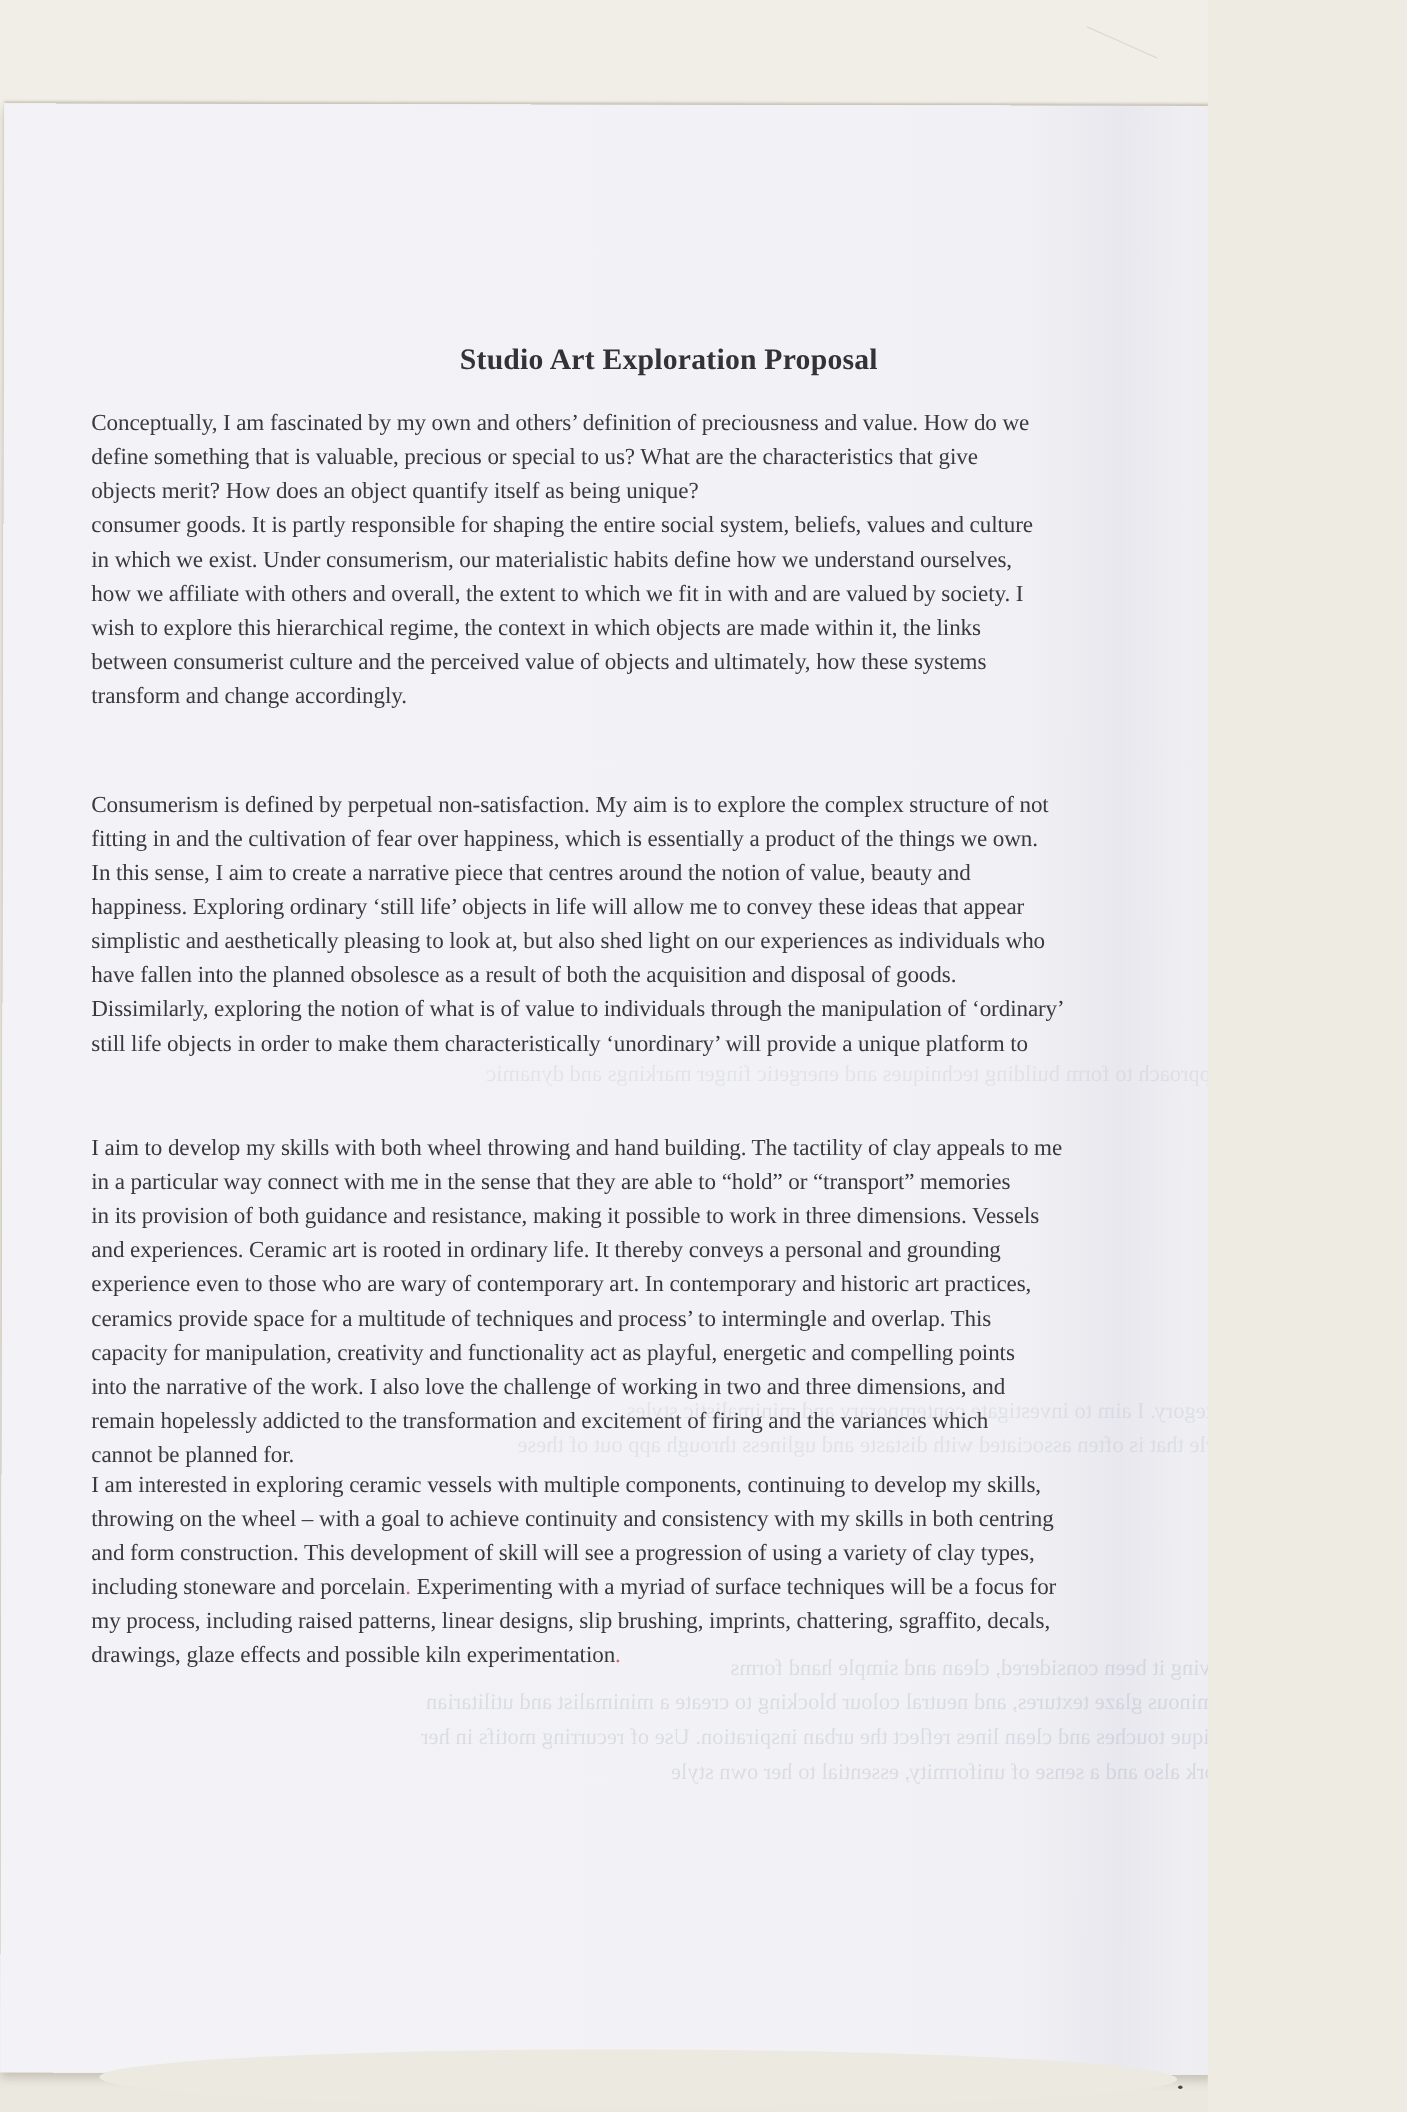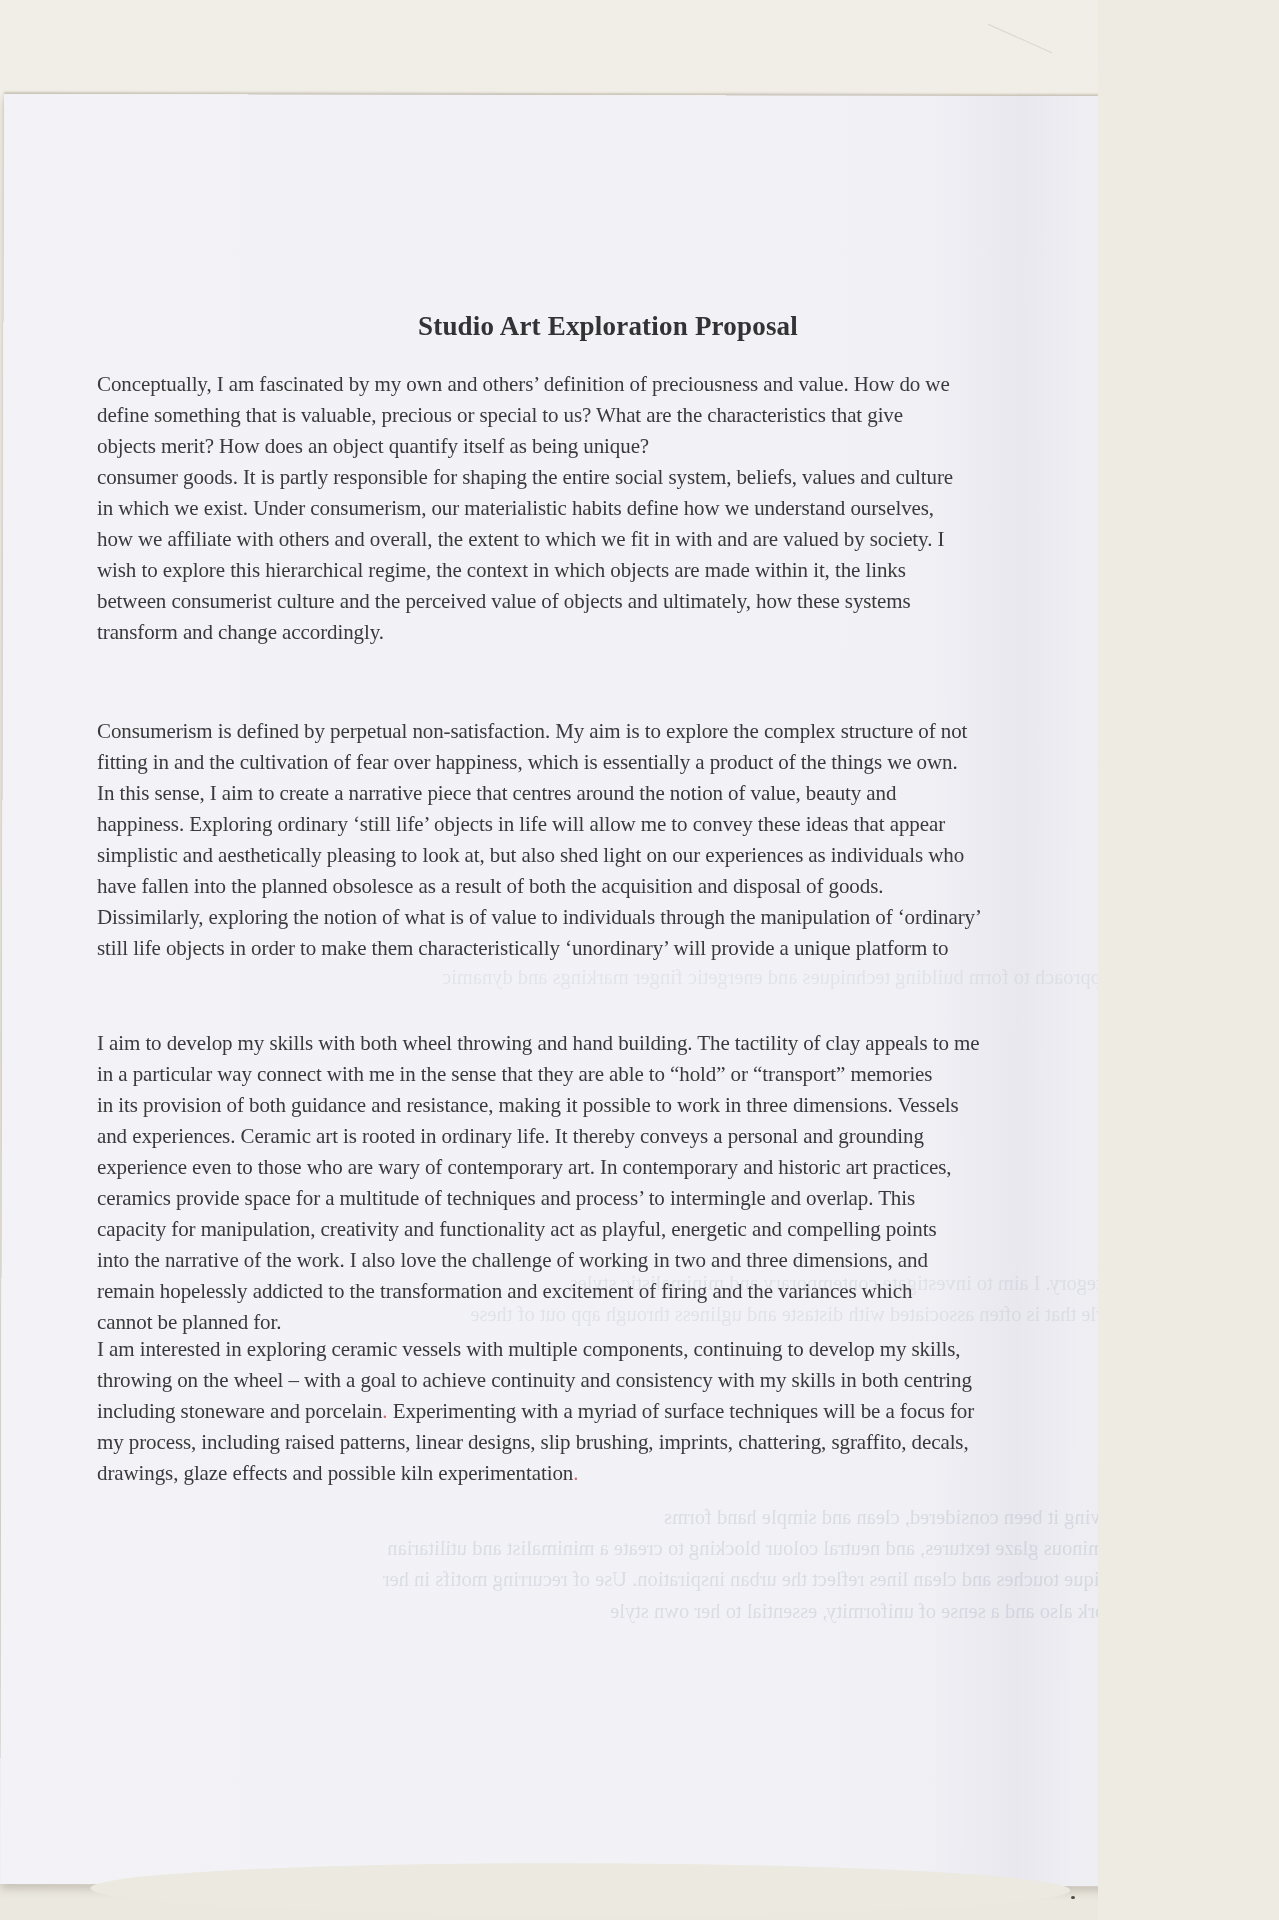--- a/index.html
+++ b/index.html
@@ -28,21 +28,21 @@
   #paper-curl-shading{
     position:absolute;top:0;right:180px;width:150px;height:100%;
     background:linear-gradient(90deg,rgba(170,170,185,0) 0%,rgba(170,170,185,.10) 60%,rgba(170,170,185,0) 100%);
   }
   
   #title{
     position:absolute;left:97px;top:311px;width:1022px;text-align:center;
     font-size:27px;font-weight:600;color:#333336;letter-spacing:.2px;
     white-space:nowrap;
   }
-  .para{position:absolute;left:97px;width:1060px;color:#3a3a3c;font-size:21px;letter-spacing:-0.1px;}
+  .para{position:absolute;left:83px;width:1060px;color:#3a3a3c;font-size:21px;letter-spacing:-0.1px;}
   .para .tline,.para .pline{height:31px;line-height:31px;white-space:nowrap;}
   #para-1{top:369px;}
   #para-2{top:704px;margin-top:12px;}
   #para-3{top:1000px;margin-top:28px;}
   #para-4{top:1334px;}
   .red-dot{color:#cf6a6e;}
   
   .ghost{
     position:absolute;color:#7d87a0;font-size:20.5px;white-space:nowrap;
     transform:scaleX(-1);filter:blur(0.7px);line-height:30px;
@@ -100,20 +100,21 @@
       <div class="tline">ceramics provide space for a multitude of techniques and process’ to intermingle and overlap. This</div>
       <div class="tline">capacity for manipulation, creativity and functionality act as playful, energetic and compelling points</div>
       <div class="tline">into the narrative of the work. I also love the challenge of working in two and three dimensions, and</div>
       <div class="tline">remain hopelessly addicted to the transformation and excitement of firing and the variances which</div>
       <div class="tline">cannot be planned for.</div>
     </div>
 
   <div id="para-4" class="para">
     <div class="pline">I am interested in exploring ceramic vessels with multiple components, continuing to develop my skills,</div>
     <div class="pline">throwing on the wheel – with a goal to achieve continuity and consistency with my skills in both centring</div>
+    <div class="pline">and form construction. This development of skill will see a progression of using a variety of clay types,</div>
     <div class="pline"><span>including stoneware and porcelain</span><span class="red-dot">.</span><span> Experimenting with a myriad of surface techniques will be a focus for</span></div>
     <div class="pline">my process, including raised patterns, linear designs, slip brushing, imprints, chattering, sgraffito, decals,</div>
     <div class="pline"><span>drawings, glaze effects and possible kiln experimentation</span><span class="red-dot">.</span></div>
   </div>
 
   <div class="ghost ghost-upper" style="left:150px;top:962px;width:960px;text-align:left;">approach to form building techniques and energetic finger markings and dynamic</div>
 
   <div class="ghost ghost-mid" style="left:360px;top:1268px;width:760px;text-align:left;">category. I aim to investigate contemporary and minimalistic styles</div>
   <div class="ghost ghost-mid" style="left:300px;top:1299px;width:820px;text-align:left;">style that is often associated with distaste and ugliness through app out of these</div>
 

